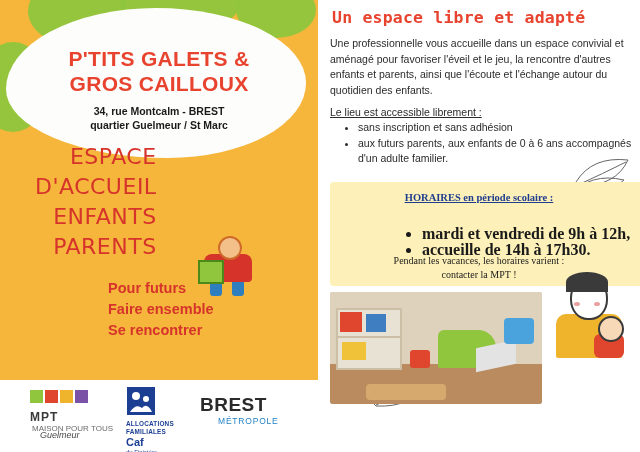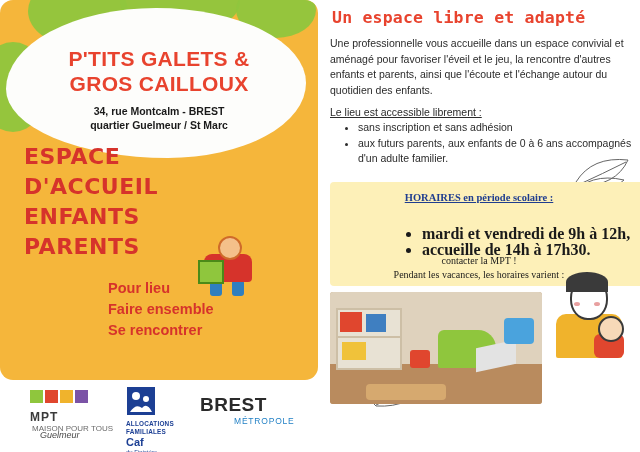--- a/index.html
+++ b/index.html
@@ -22,21 +22,20 @@
 
   
   .left-panel {
     position: absolute;
     left: 0;
     top: 0;
     width: 318px;
     height: 380px;
     background: #f5b63b;
     overflow: hidden;
-    border-radius: 13px;
   }
   .blob-white {
     position: absolute;
     left: 6px;
     top: 8px;
     width: 300px;
     height: 150px;
     background: #fdfdfb;
     border-radius: 50% 50% 46% 54% / 54% 50% 50% 46%;
   }
@@ -100,28 +99,29 @@
     width: 318px;
     text-align: center;
     color: #1a1a1a;
     font-size: 10.5px;
     font-weight: bold;
     line-height: 14px;
   }
 
   .eaep {
     position: absolute;
-    left: 24px;
+    left: 35px;
     top: 142px;
     color: #d6332b;
     font-size: 22px;
-    font-weight: bold;
+    font-weight: normal;
     line-height: 30px;
     letter-spacing: 0.5px;
     font-family: "DejaVu Sans", sans-serif;
+    text-align: right;
   }
 
   .slogan {
     position: absolute;
     left: 108px;
     top: 278px;
     color: #d6332b;
     font-size: 14.5px;
     font-weight: bold;
     line-height: 21px;
@@ -263,21 +263,21 @@
   .brest-name {
     font-size: 19px;
     font-weight: bold;
     color: #2a2a2a;
     letter-spacing: 0.5px;
   }
   .brest-sub {
     font-size: 8.5px;
     color: #1f7fc4;
     letter-spacing: 0.8px;
-    margin-left: 34px;
+    margin-left: 18px;
   }
 
   
   .right-panel {
     position: absolute;
     left: 318px;
     top: 0;
     width: 322px;
     height: 452px;
     background: #ffffff;
@@ -469,21 +469,21 @@
 
     <div class="kid">
       <div class="kid-leg-l"></div>
       <div class="kid-leg-r"></div>
       <div class="kid-body"></div>
       <div class="kid-head"></div>
       <div class="kid-box"></div>
     </div>
 
     <div class="slogan">
-      <div>Pour lieu</div>
+      <div>Pour futurs</div>
       <div>Faire ensemble</div>
       <div>Se rencontrer</div>
     </div>
   </div>
 
   <div class="logos">
 
     <div class="logo-mpt">
       <div class="mpt-sq" style="left:0px;top:2px;background:#8fc63d;"></div>
       <div class="mpt-sq" style="left:15px;top:2px;background:#e0462e;"></div>
@@ -535,22 +535,22 @@
       <path d="M6 31 Q30 20 54 10" stroke="#666" stroke-width="1" fill="none"></path>
     </svg>
 
     <div class="sched-box">
       <div class="sched-title">HORAIRES en période scolaire :</div>
       <ul class="sched-list">
         <li>mardi et vendredi de 9h à 12h,</li>
         <li>accueille de 14h à 17h30.</li>
       </ul>
       <div class="sched-note">
+        <div>Pendant les vacances, les horaires varient :</div>
         <div>contacter la MPT !</div>
-        <div>Pendant les vacances, les horaires varient :</div>
       </div>
     </div>
 
     <div class="photo">
       <div class="ph-wall"></div>
       <div class="ph-floor"></div>
       <div class="ph-shelf"></div>
       <div class="ph-box1"></div>
       <div class="ph-box2"></div>
       <div class="ph-box3"></div>

